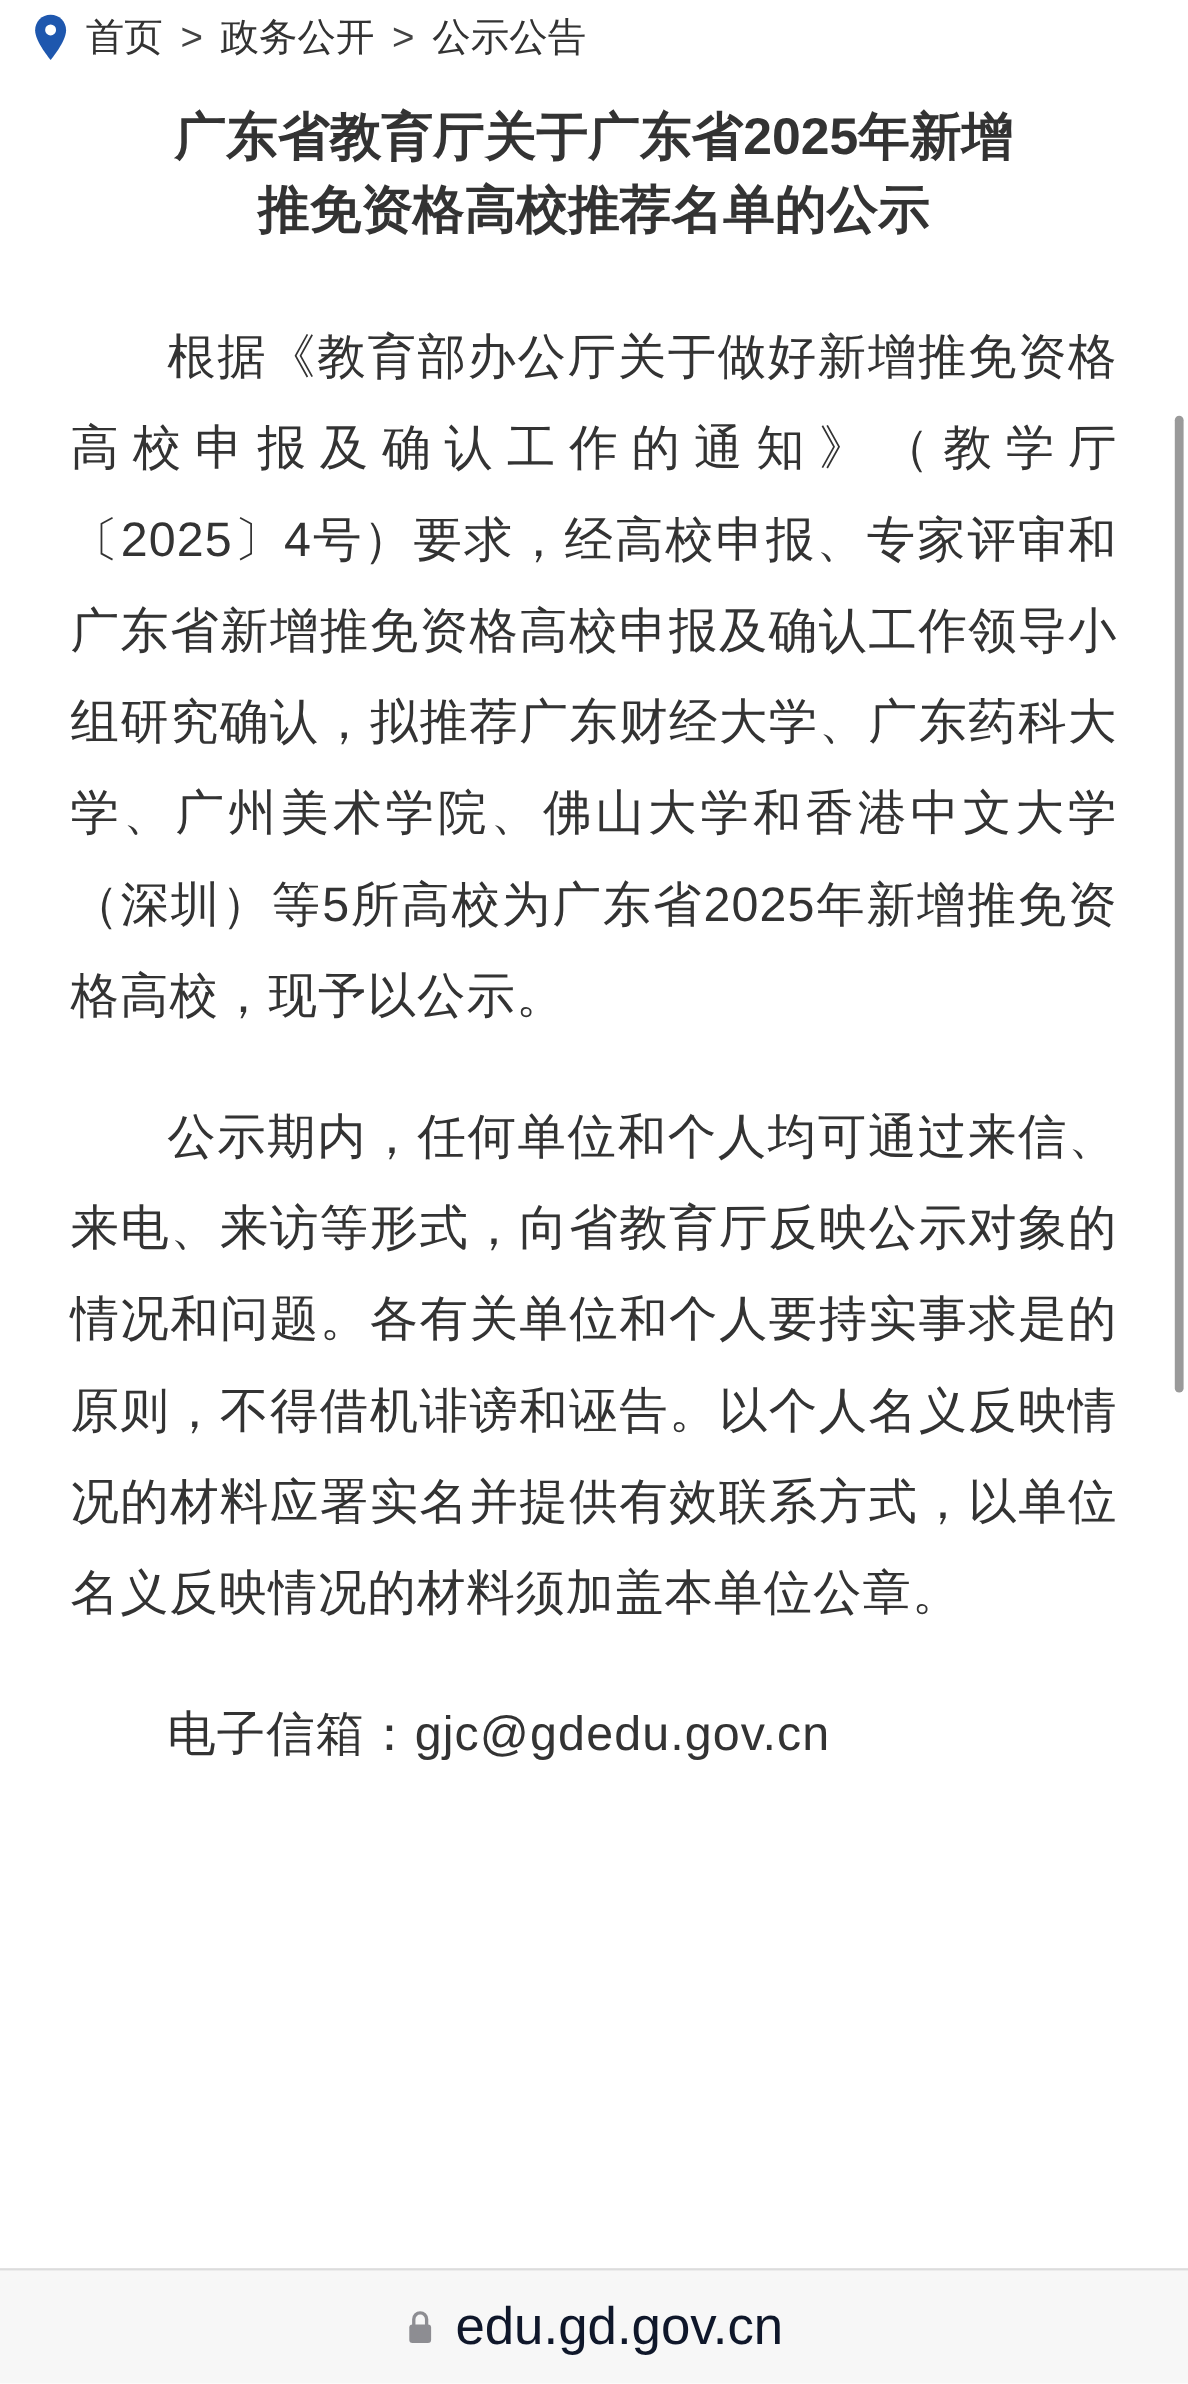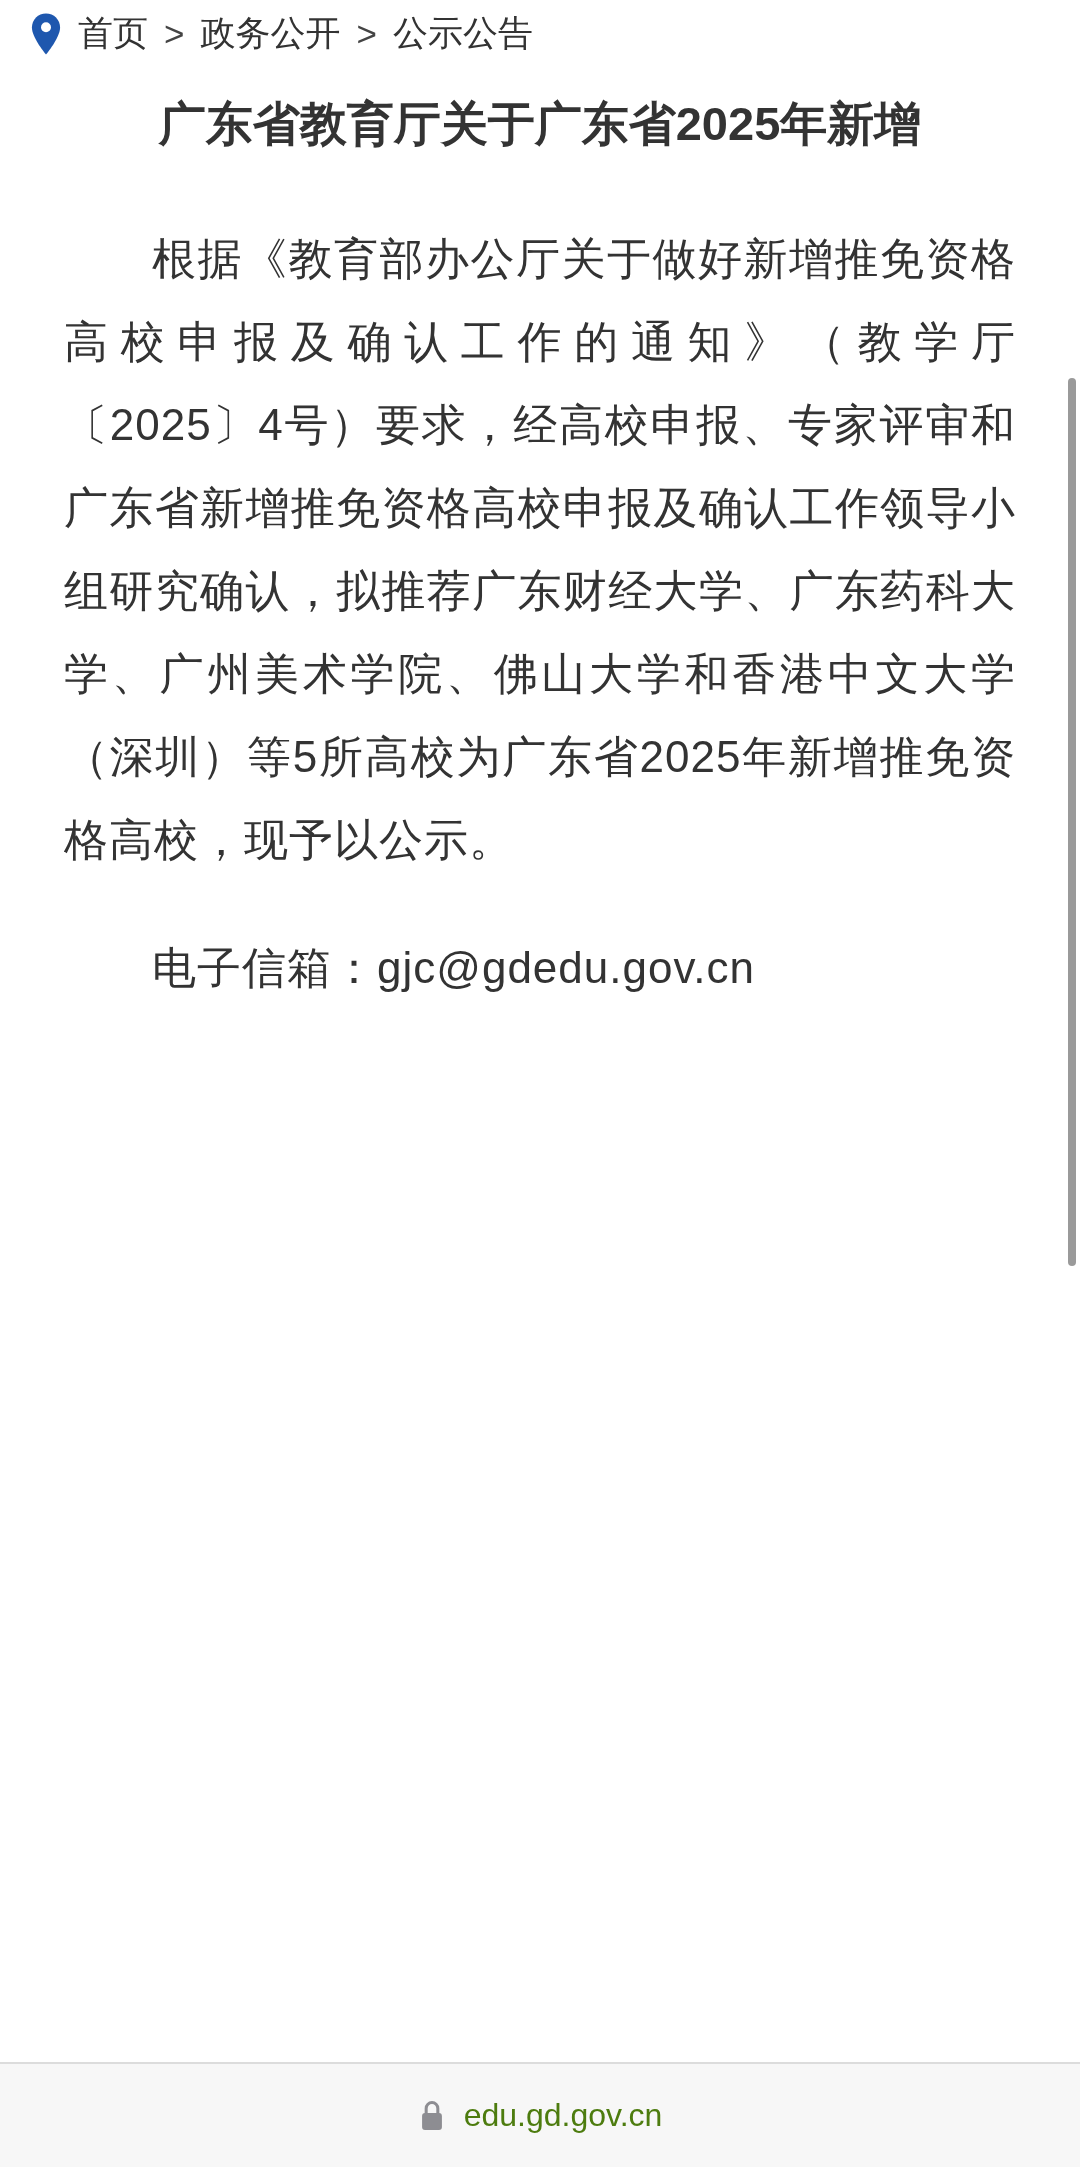--- a/index.html
+++ b/index.html
@@ -78,22 +78,22 @@
     background: #f7f7f7;
     border-top: 2px solid #dcdcdc;
     display: flex;
     align-items: center;
     justify-content: center;
     gap: 18px;
     z-index: 10;
   }
   .url-bar .lock { width: 28px; height: 36px; display: block; }
   .url-text {
-    font-size: 32px;
-    color: #4d7c0f;
+    font-size: 48px;
+    color: #0f172a;
   }
 </style>
 </head>
 <body>
 
 <div class="page">
 
   <div class="breadcrumb">
     <svg class="pin" viewBox="0 0 24 30">
       <path d="M12 1C6.6 1 2.4 5.2 2.4 10.6c0 7.1 9.6 18.4 9.6 18.4s9.6-11.3 9.6-18.4C21.6 5.2 17.4 1 12 1z" fill="#1e57ae"></path>
@@ -101,25 +101,27 @@
     </svg>
     <span class="crumb">首页</span>
     <span class="crumb-sep">&gt;</span>
     <span class="crumb">政务公开</span>
     <span class="crumb-sep">&gt;</span>
     <span class="crumb">公示公告</span>
   </div>
 
   <h1 class="article-title">
     <span>广东省教育厅关于广东省2025年新增</span>
+    <span>推免资格高校推荐名单的公示</span>
   </h1>
 
 
   <div class="article-body">
     <p class="para">根据《教育部办公厅关于做好新增推免资格高校申报及确认工作的通知》（教学厅〔2025〕4号）要求，经高校申报、专家评审和广东省新增推免资格高校申报及确认工作领导小组研究确认，拟推荐广东财经大学、广东药科大学、广州美术学院、佛山大学和香港中文大学（深圳）等5所高校为广东省2025年新增推免资格高校，现予以公示。</p>
+    <p class="para">公示期内，任何单位和个人均可通过来信、来电、来访等形式，向省教育厅反映公示对象的情况和问题。各有关单位和个人要持实事求是的原则，不得借机诽谤和诬告。以个人名义反映情况的材料应署实名并提供有效联系方式，以单位名义反映情况的材料须加盖本单位公章。</p>
     <p class="para contact">电子信箱：gjc@gdedu.gov.cn</p>
   </div>
 
   <div class="scrollbar"></div>
 
   <div class="url-bar">
     <svg class="lock" viewBox="0 0 24 30">
       <path d="M7 13V8.5a5 5 0 0 1 10 0V13" fill="none" stroke="#8d8d92" stroke-width="2.6"></path>
       <rect x="3.5" y="12.5" width="17" height="14.5" rx="2.5" fill="#8d8d92"></rect>
     </svg>

